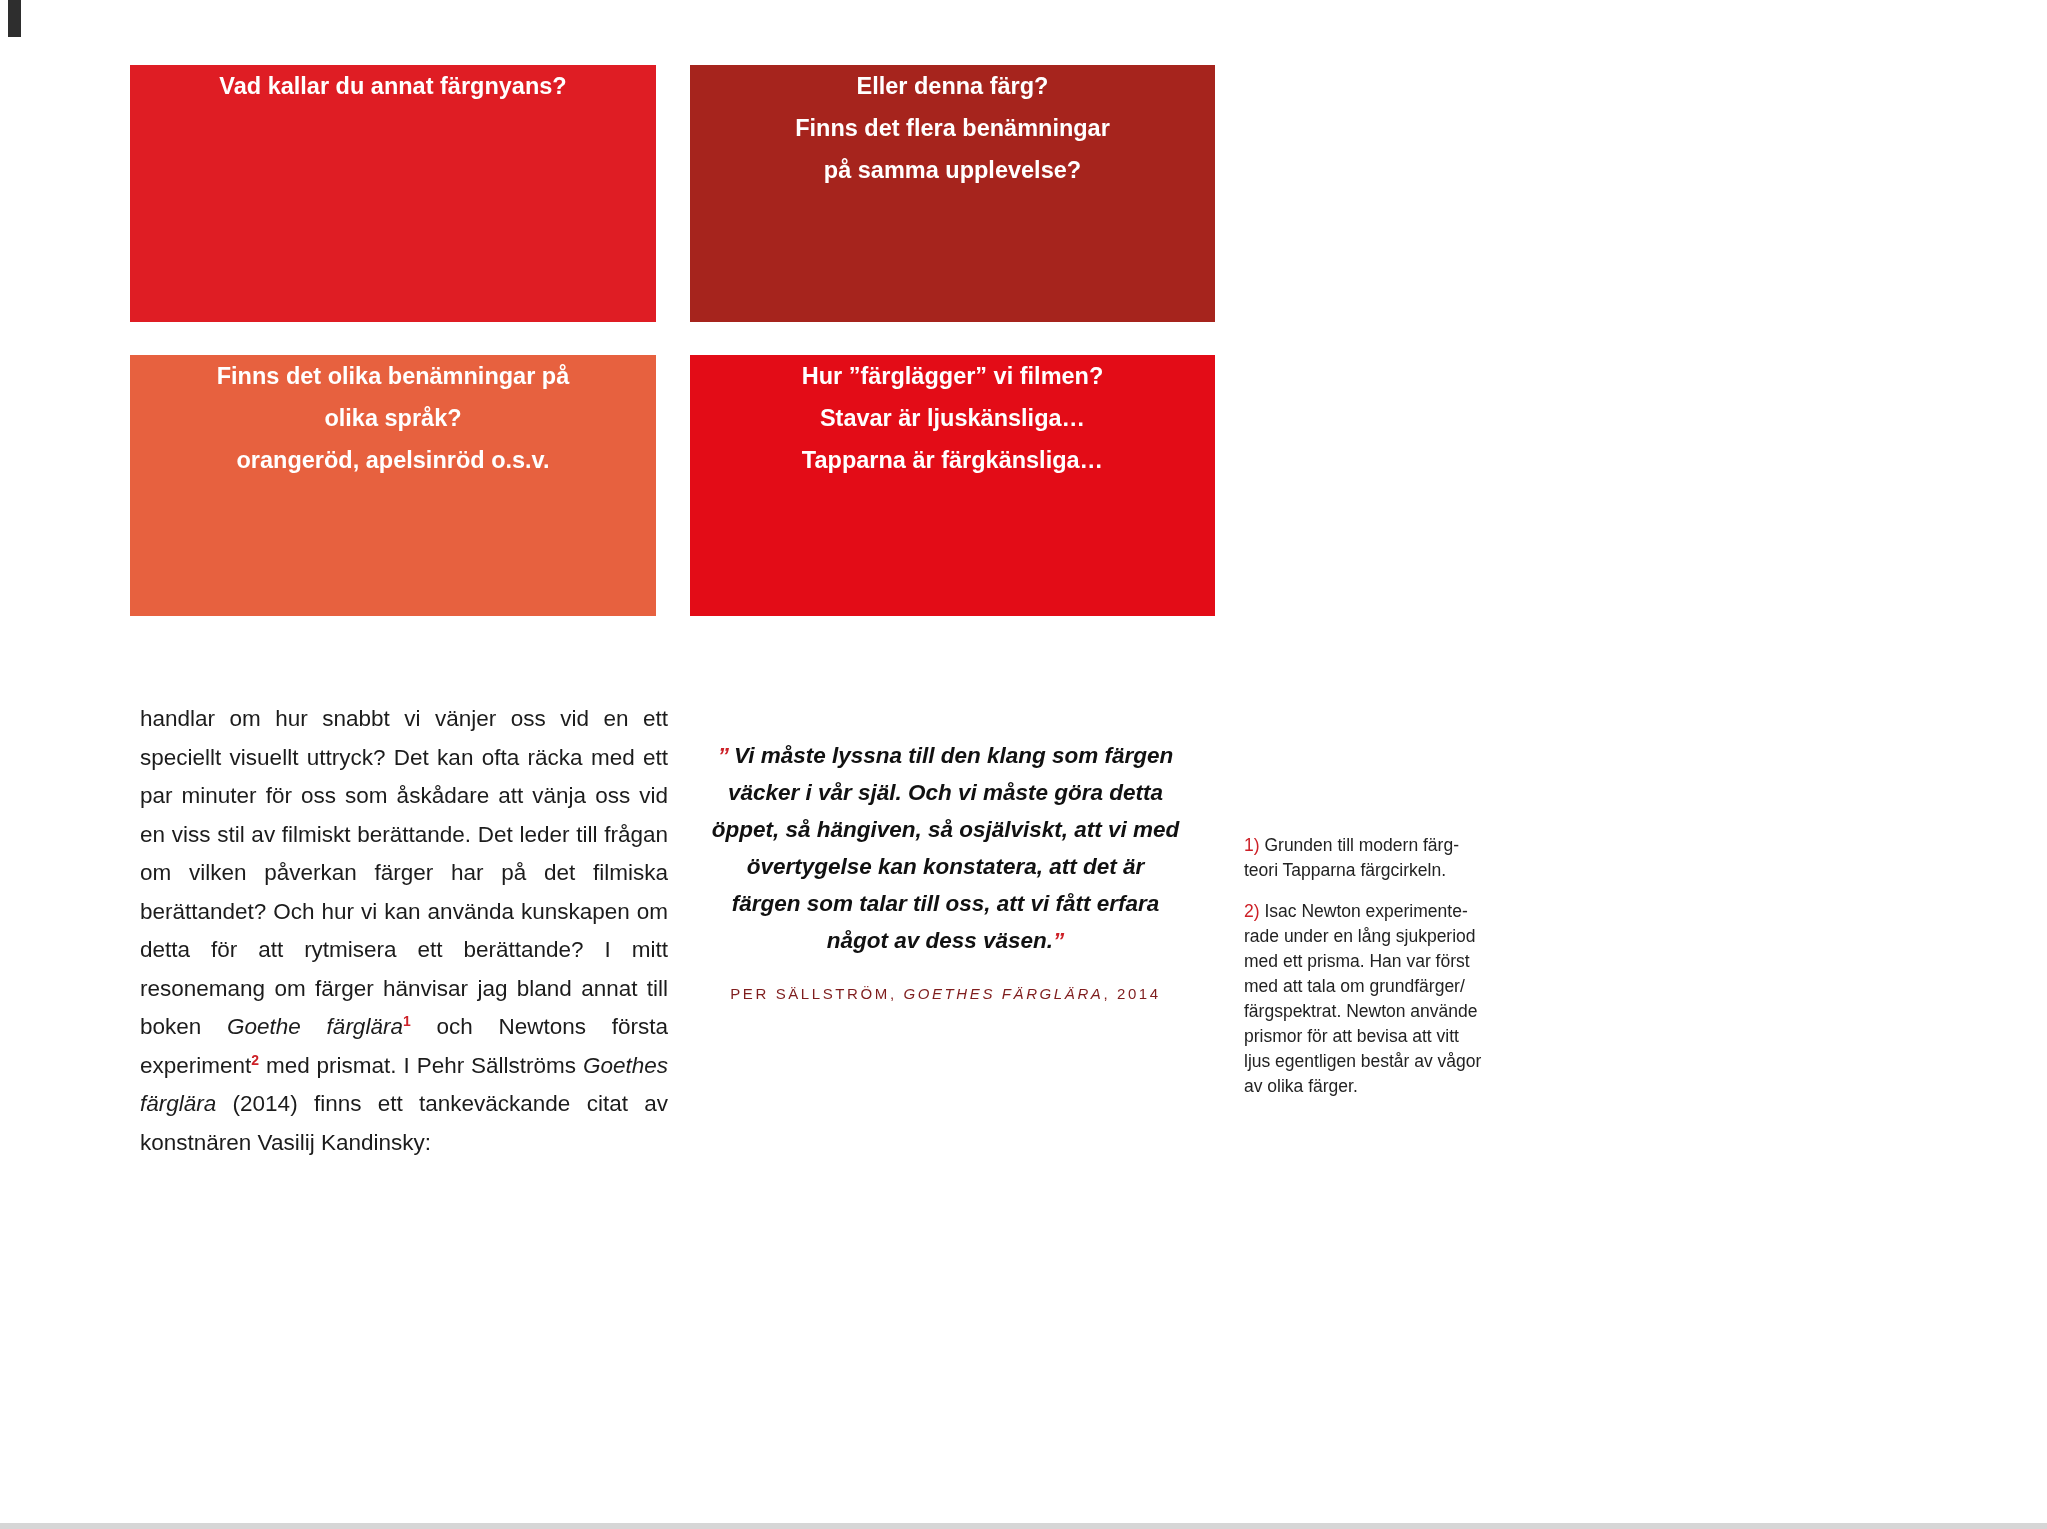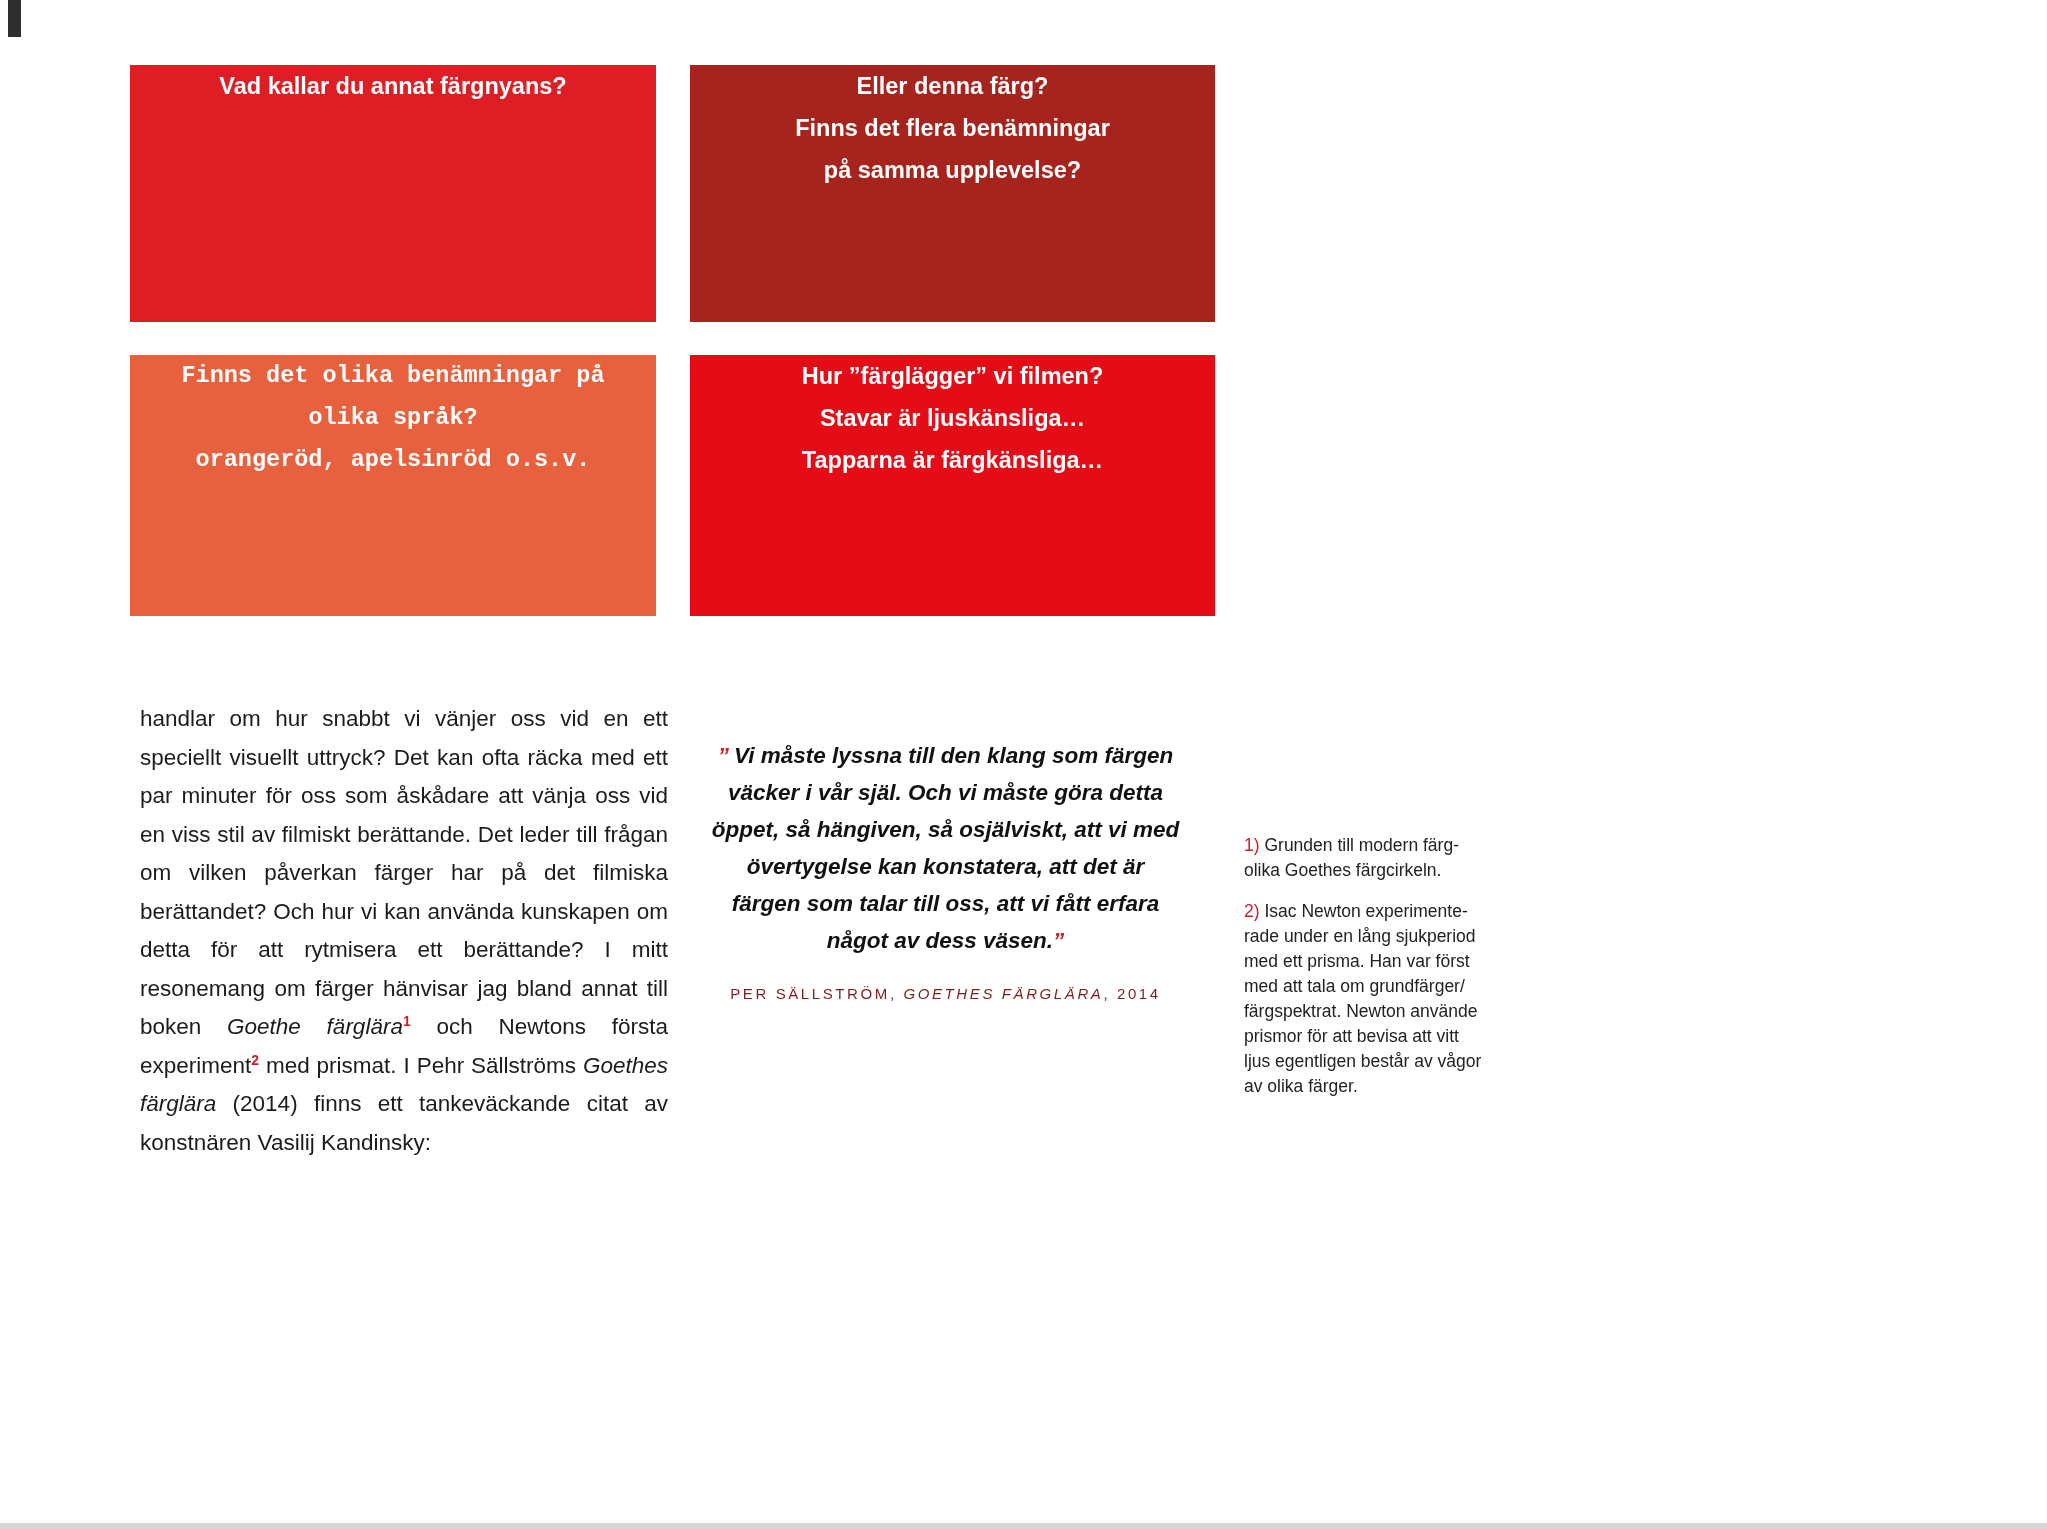--- a/index.html
+++ b/index.html
@@ -77,21 +77,21 @@
   </div>
 
   <div class="box" id="box2" style="background: rgb(166, 36, 29);">
     <div class="box-inner">
       <div>Eller denna färg?</div>
       <div>Finns det flera benämningar</div>
       <div>på samma upplevelse?</div>
     </div>
   </div>
 
-  <div class="box" id="box3" style="background: rgb(231, 97, 63); font-family: Liberation Mono, monospace;">
+  <div class="box" id="box3" style="background: rgb(231, 97, 63);">
     <div class="box-inner">
       <div>Finns det olika benämningar på</div>
       <div>olika språk?</div>
       <div>orangeröd, apelsinröd o.s.v.</div>
     </div>
   </div>
 
   <div class="box" id="box4" style="background: rgb(227, 12, 23);">
     <div class="box-inner">
       <div>Hur ”färglägger” vi filmen?</div>
@@ -108,19 +108,19 @@
       <span>väcker i vår själ. Och vi måste göra detta</span><br>
       <span>öppet, så hängiven, så osjälviskt, att vi med</span><br>
       <span>övertygelse kan konstatera, att det är</span><br>
       <span>färgen som talar till oss, att vi fått erfara</span><br>
       <span>något av dess väsen.</span><span class="quote-mark">”</span>
     </div>
     <div class="quote-attr"><span>PER SÄLLSTRÖM, </span><i>GOETHES FÄRGLÄRA</i><span>, 2014</span></div>
   </div>
 
   <div class="footnotes">
-    <p class="footnote"><span class="fn-marker">1)</span> <span>Grunden till modern färg-</span><br><span>olika Goethes färgcirkeln.</span></p>
+    <p class="footnote"><span class="fn-marker">1)</span> <span>Grunden till modern färg-</span><br><span>teori Tapparna färgcirkeln.</span></p>
     <p class="footnote"><span class="fn-marker">2)</span> <span>Isac Newton experimente-</span><br><span>rade under en lång sjukperiod</span><br><span>med ett prisma. Han var först</span><br><span>med att tala om grundfärger/</span><br><span>färgspektrat. Newton använde</span><br><span>prismor för att bevisa att vitt</span><br><span>ljus egentligen består av vågor</span><br><span>av olika färger.</span></p>
   </div>
 
   <div class="bottom-rule"></div>
 
 </div>
 
 </body></html>

